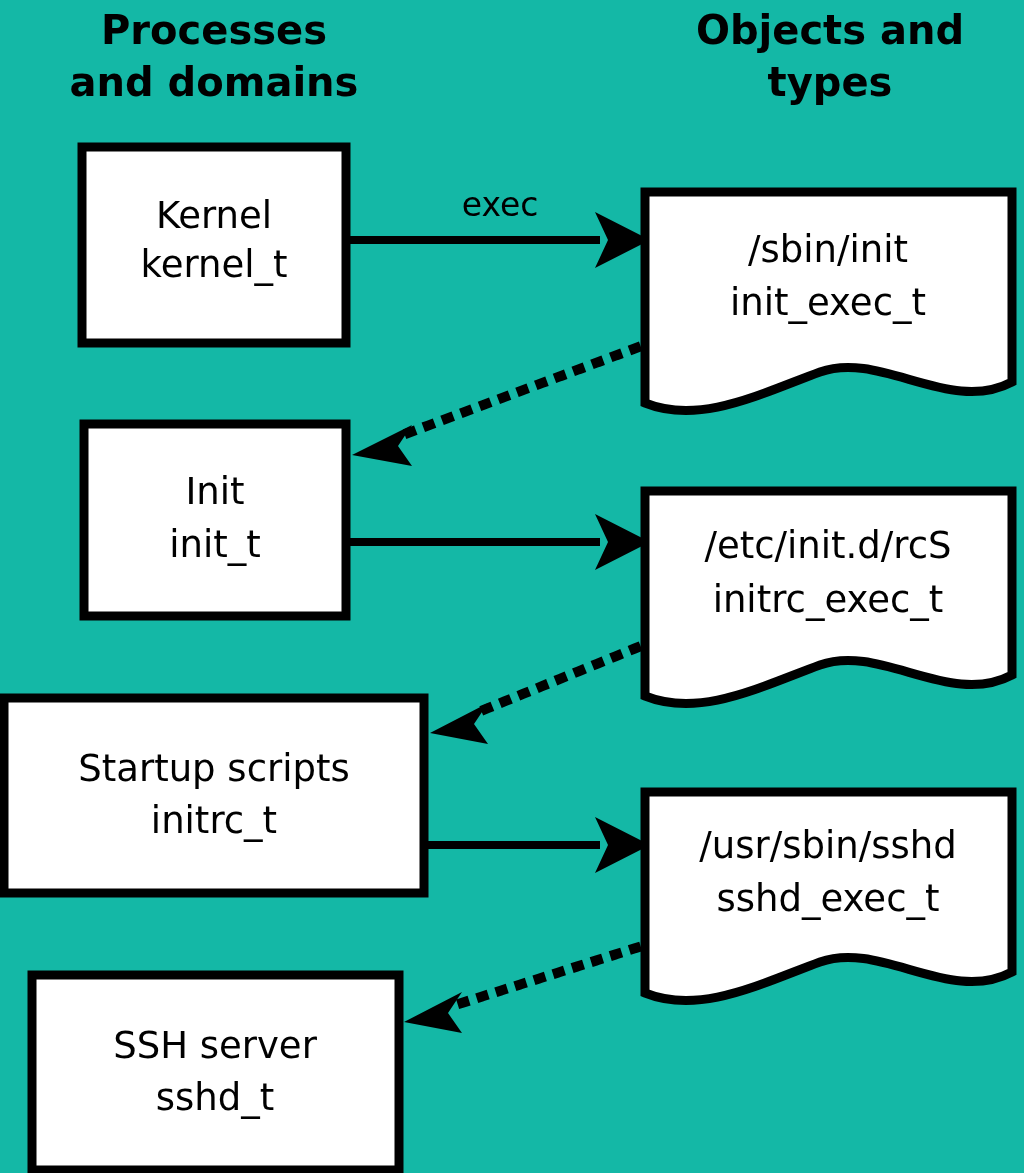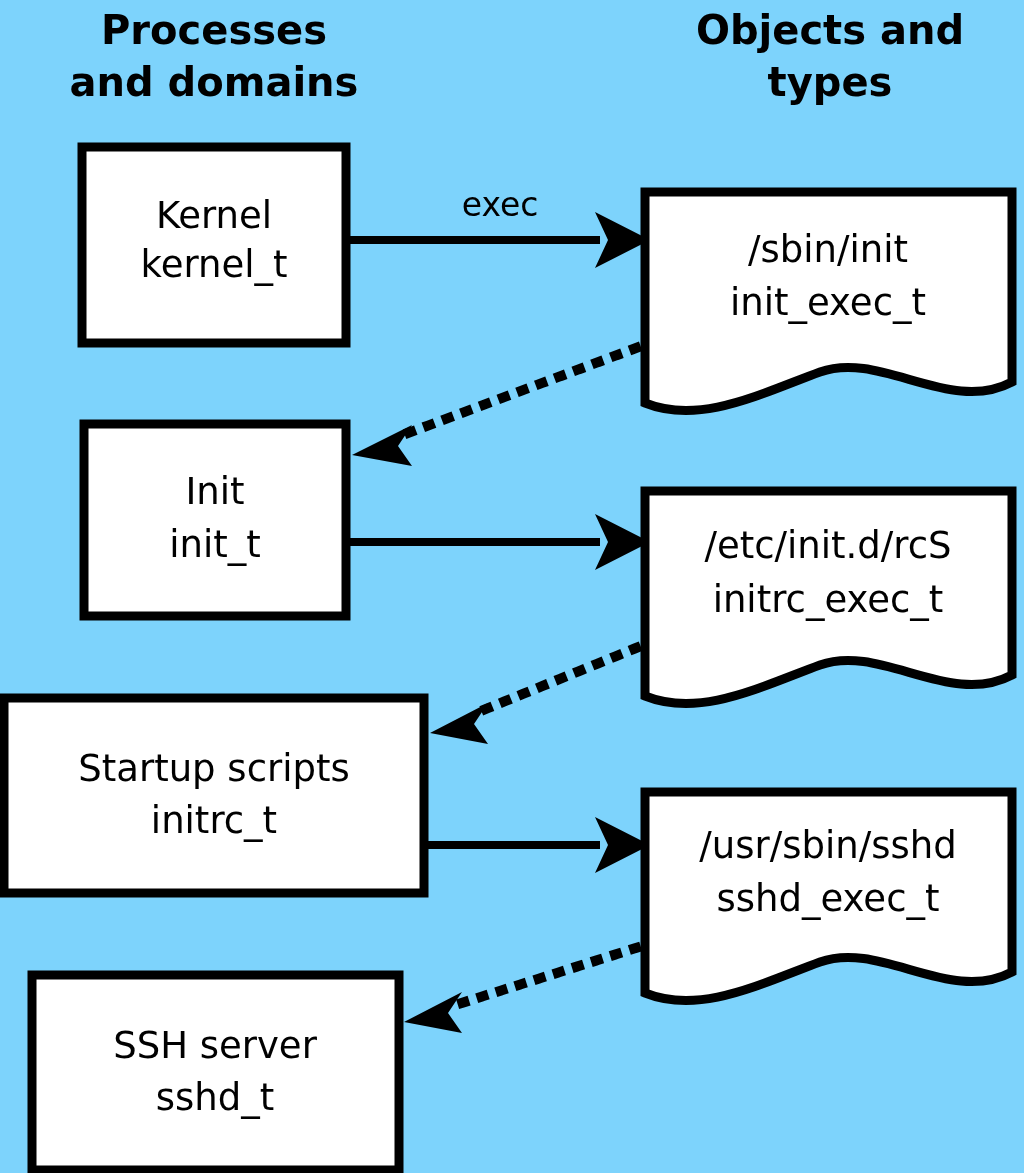--- a/index.html
+++ b/index.html
@@ -10,21 +10,21 @@
   body {
     width: 1024px;
     height: 1173px;
     font-family: "DejaVu Sans", sans-serif;
     overflow: hidden;
   }
   #diagram-root {
     position: relative;
     width: 1024px;
     height: 1173px;
-    background: #7dd3fc;
+    background: #14b8a6;
   }
   svg.canvas {
     position: absolute;
     top: 0;
     left: 0;
     width: 1024px;
     height: 1173px;
     display: block;
   }
   text {

